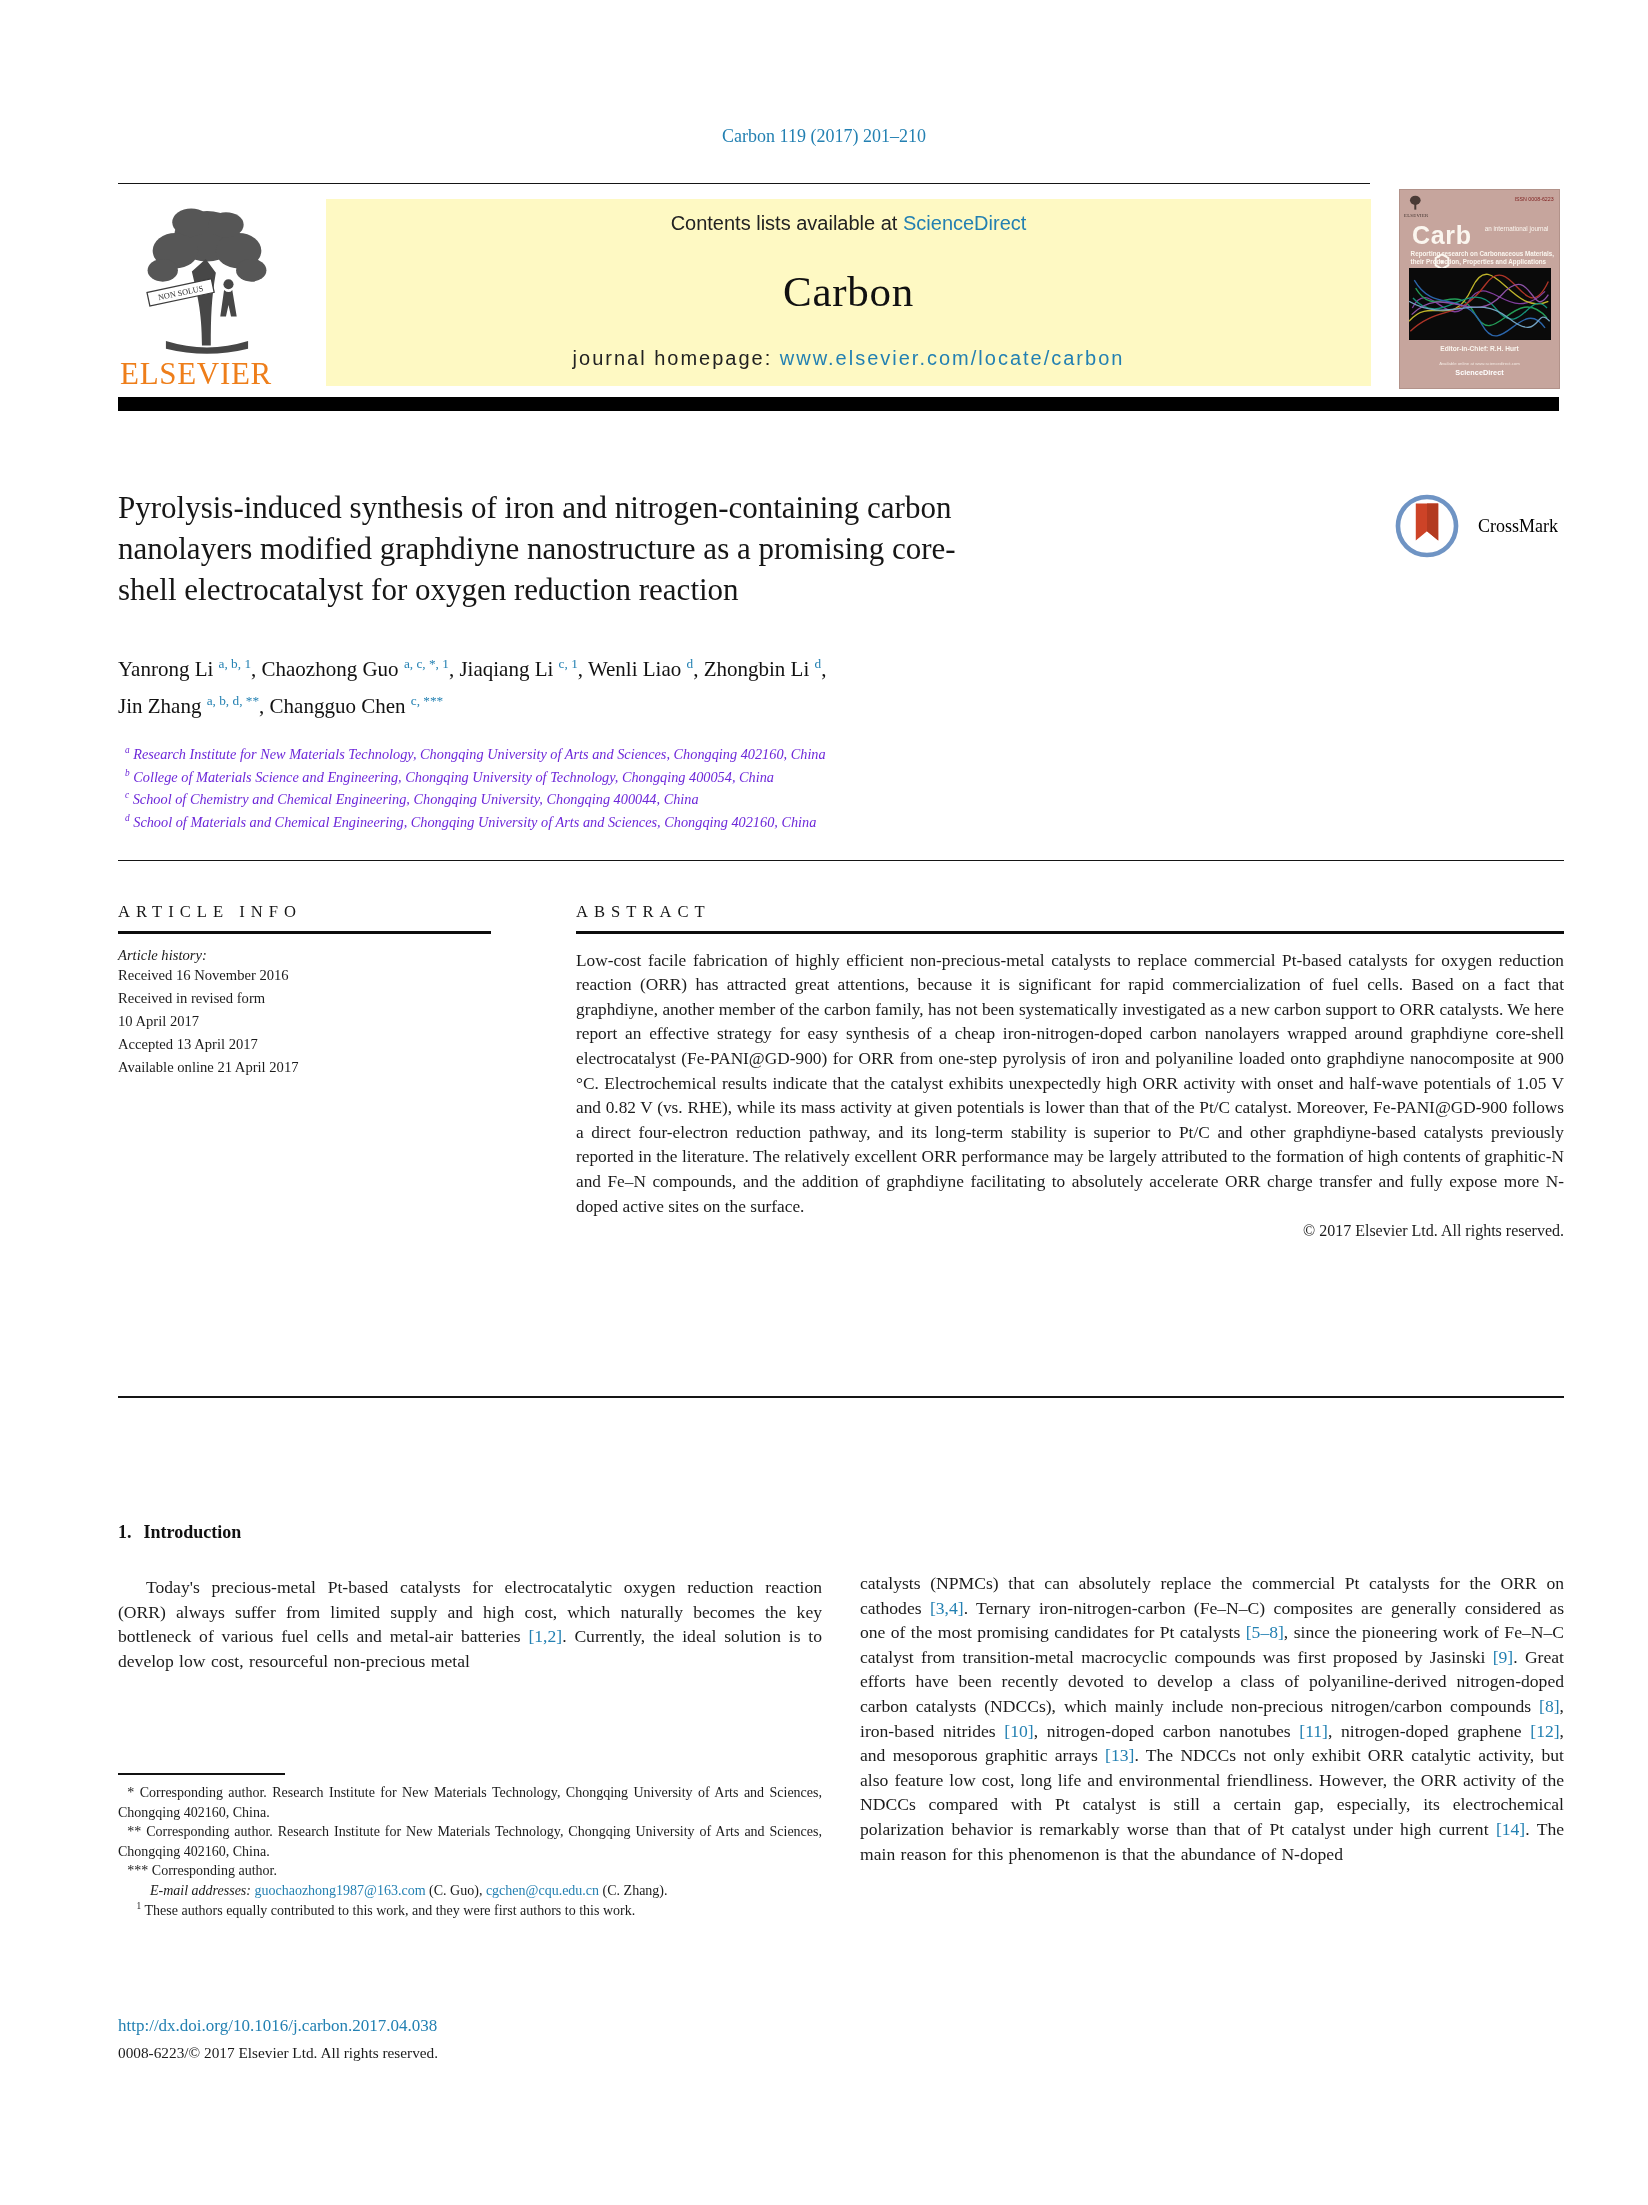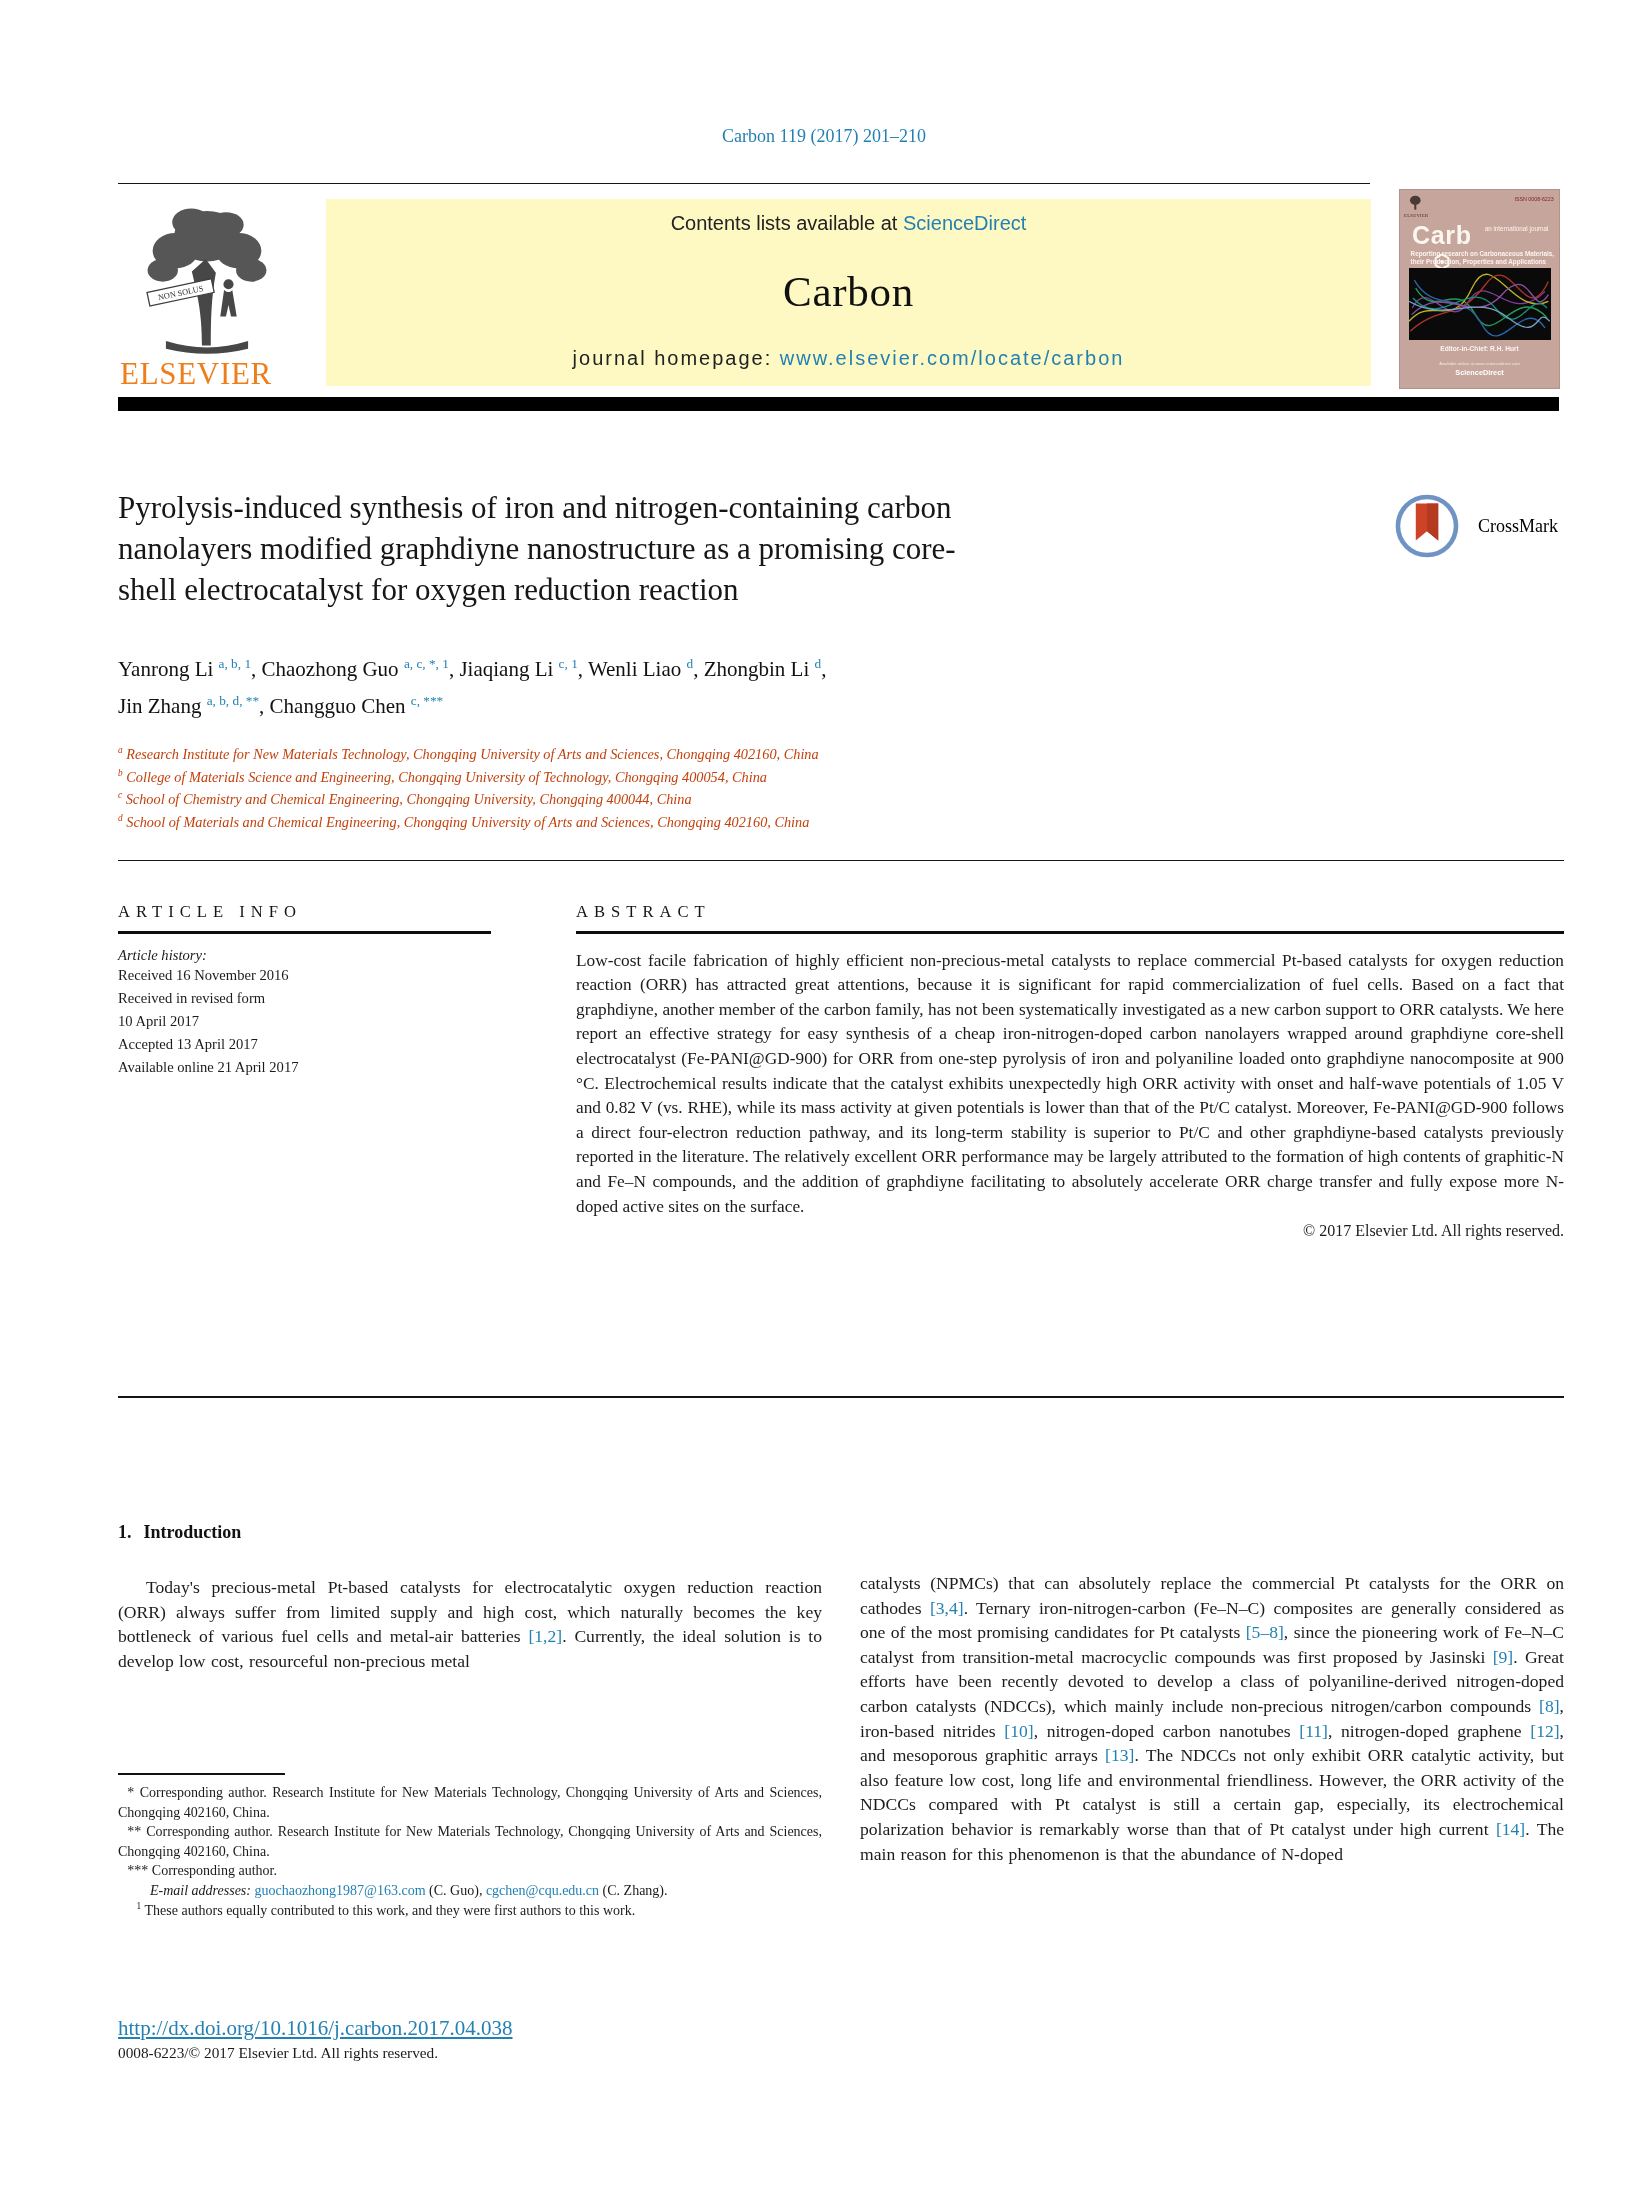--- a/index.html
+++ b/index.html
@@ -51,21 +51,21 @@
   .cover-avail{position:absolute;top:171px;left:0;width:100%;text-align:center;font-size:4.3px;color:#f3e9e2;font-family:"Liberation Sans",sans-serif;}
   .cover-sd{position:absolute;top:178px;left:0;width:100%;text-align:center;font-size:7.3px;color:#ffffff;font-family:"Liberation Sans",sans-serif;font-weight:bold;}
 
   
   .title{left:118px;top:487px;width:1236px;font-size:31px;line-height:41px;color:#161616;}
   .crossmark{left:1394px;top:493px;display:flex;align-items:center;gap:18px;}
   .crossmark-text{font-size:18px;color:#000;}
 
   
   .authors{left:118px;top:651px;width:1302px;font-size:21px;line-height:37px;color:#111;}
-  .affiliations{left:118px;top:743px;width:1302px;font-size:14.3px;line-height:22.6px;font-style:italic;color:#c2410c;}
+  .affiliations{left:125px;top:743px;width:1302px;font-size:14.3px;line-height:22.6px;font-style:italic;color:#6d28d9;}
   .hl-mid1{left:118px;top:860px;width:1446px;height:1.3px;}
 
   
   .info-col{left:118px;top:902px;width:373px;}
   .abstract-col{left:576px;top:902px;width:988px;}
   .col-heading{font-size:16.6px;letter-spacing:6px;color:#161616;}
   .col-rule{height:2.7px;background:#0d0d0d;margin-top:9.3px;}
   .history-label{font-style:italic;font-size:14.6px;margin-top:13.3px;}
   .history-line{font-size:14.6px;line-height:23px;}
   .history-line:first-of-type{margin-top:2.7px;}
@@ -81,21 +81,21 @@
   .body-par{font-size:17.6px;line-height:24.6px;text-align:justify;color:#1b1b1b;word-spacing:1px;margin-top:48px;}
   .intro-left .body-par{margin-top:32px;text-indent:28px;}
 
   
   .fn-rule{left:118px;top:1773px;width:167px;height:2px;background:#111;}
   .footnotes{left:118px;top:1783px;width:704px;font-size:14px;line-height:19.6px;text-align:justify;color:#1b1b1b;}
   .fn{text-indent:9.3px;}
   .fn-email{text-indent:32px;}
   .fn-contrib{text-indent:18.6px;}
 
-  .doi{left:118px;top:2016px;font-size:21px;text-decoration:underline;}
+  .doi{left:118px;top:2016px;font-size:17px;}
   .issn-line{left:118px;top:2044px;font-size:15.3px;color:#1b1b1b;}
 </style>
 </head>
 <body>
 
 <div class="abs citation">Carbon 119 (2017) 201–210</div>
 
 <div class="abs hairline hl-top"></div>
 
 <div class="abs tree-logo">

